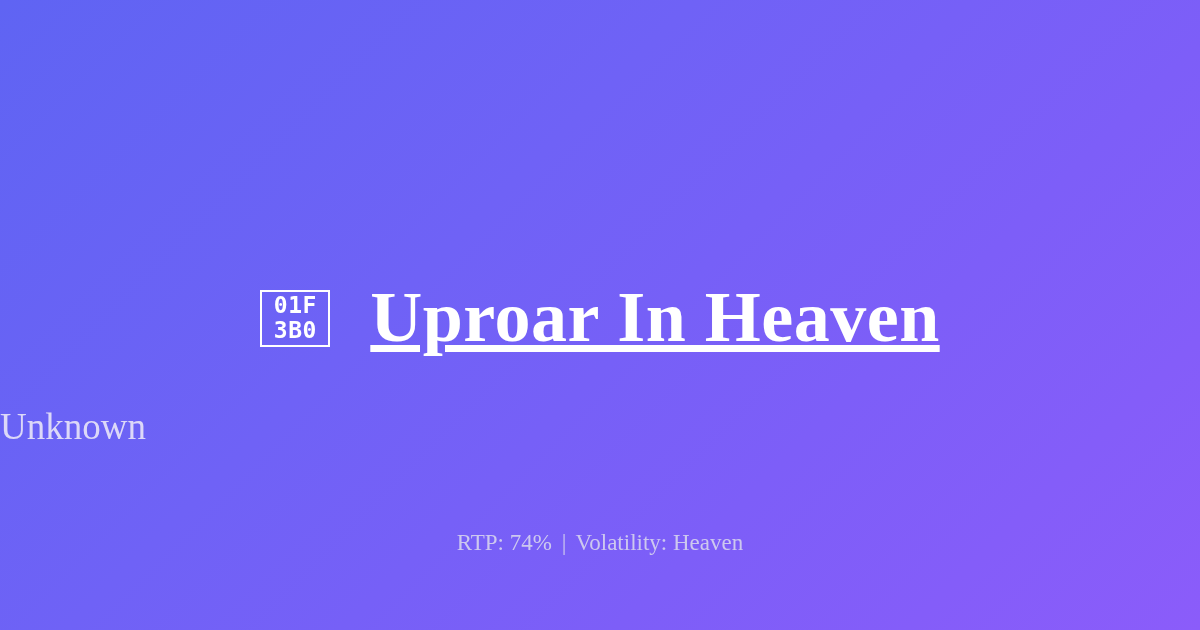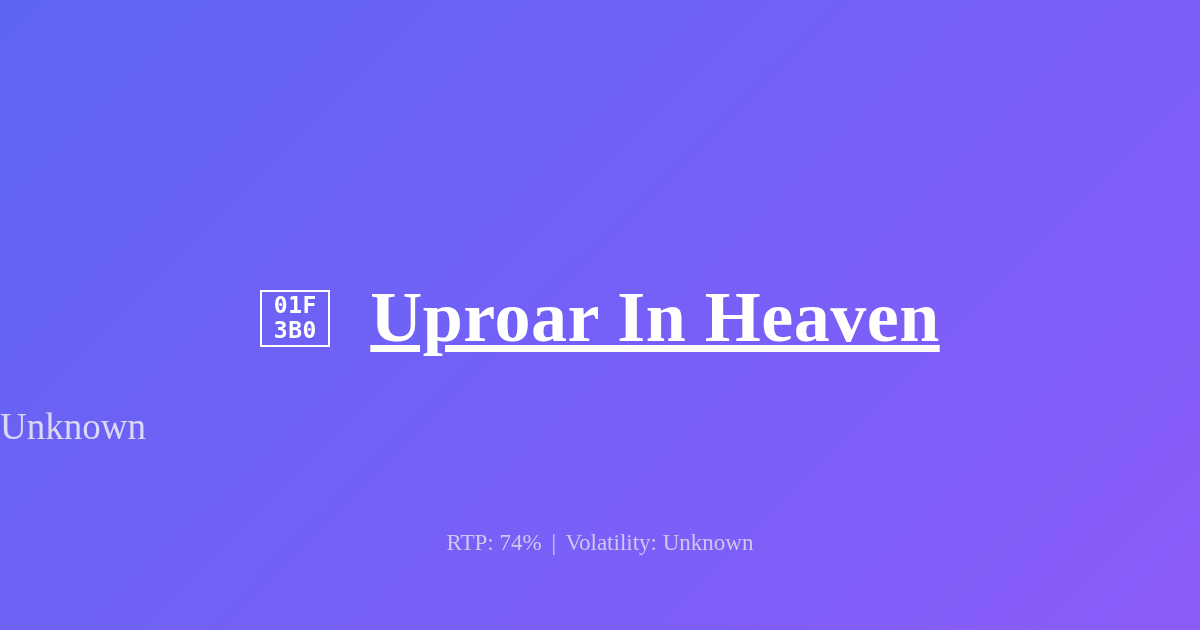--- a/index.html
+++ b/index.html
@@ -120,16 +120,16 @@
       <span class="tofu-row">3B0</span>
     </span>
     <h1 class="game-title">Uproar In Heaven</h1>
   </div>
 
   <div class="provider">Unknown</div>
 
   <div class="stats">
     <span>RTP: 74%</span>
     <span class="sep">|</span>
-    <span>Volatility: Unknown</span>
+    <span>Volatility: Heaven</span>
   </div>
 
 </div>
 
 </body></html>

